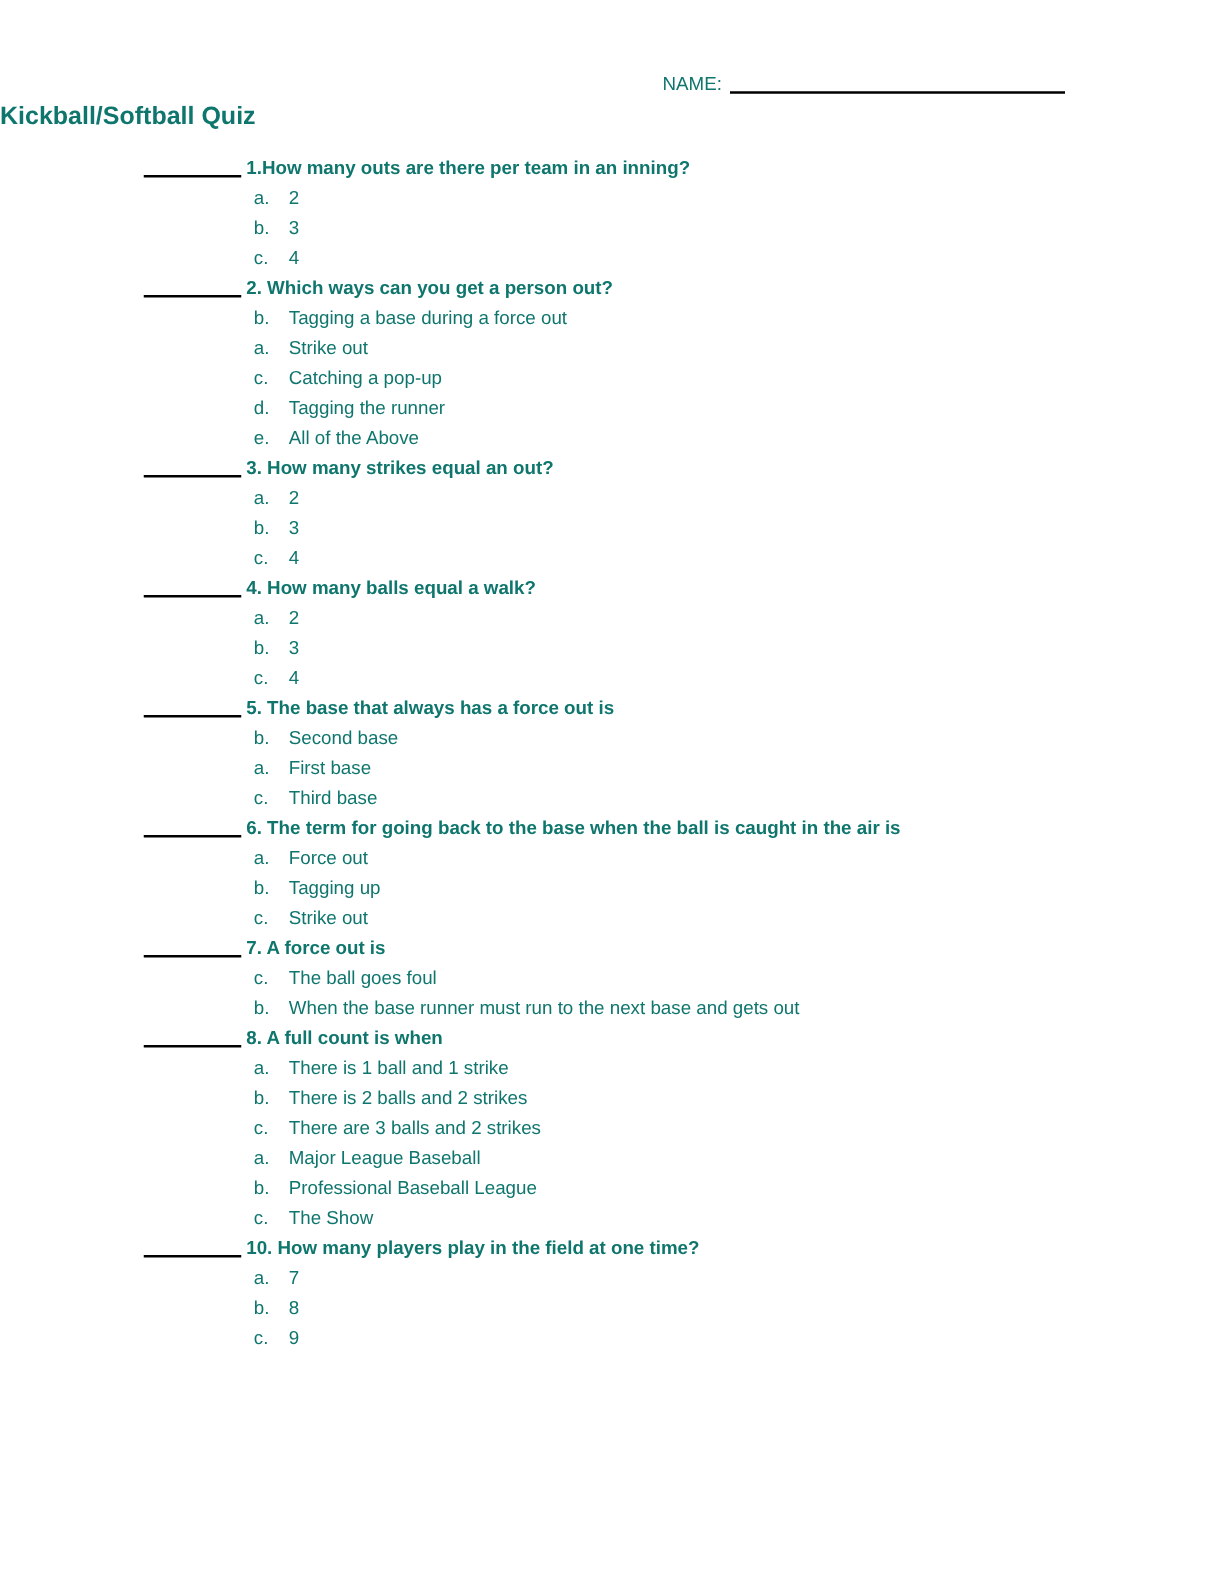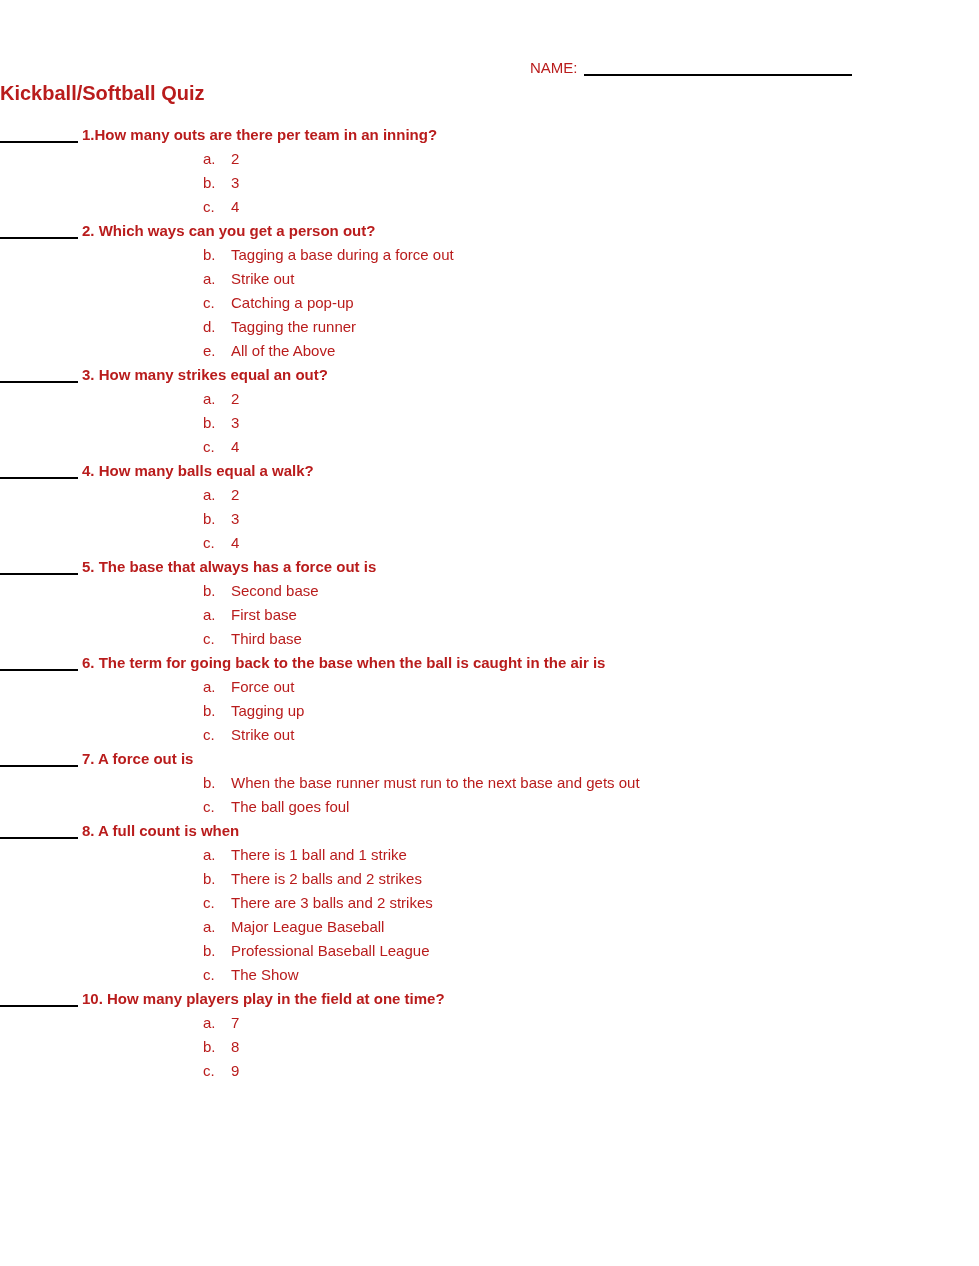--- a/index.html
+++ b/index.html
@@ -5,21 +5,21 @@
   html, body {
     margin: 0;
     padding: 0;
     background: #ffffff;
   }
   .page {
     position: relative;
     width: 979px;
     height: 1266px;
     background: #ffffff;
-    color: #b91c1c;
+    color: #0f766e;
     font-family: "Liberation Sans", "DejaVu Sans", sans-serif;
     overflow: hidden;
   }
   
   .name-row {
     position: absolute;
     top: 58px;
     left: 530px;
     font-size: 15px;
     line-height: 20px;
@@ -50,20 +50,21 @@
     left: 0;
     width: 100%;
   }
   .q-row {
     height: 24px;
     line-height: 24px;
     font-size: 15px;
     white-space: nowrap;
   }
   .question-row {
+    padding-left: 115px;
   }
   .answer-blank {
     display: inline-block;
     width: 78px;
     border-bottom: 2px solid #000000;
     vertical-align: -3px;
     margin-right: 4px;
   }
   .question-label {
     font-weight: bold;
@@ -108,22 +109,22 @@
       <div class="q-row opt-row"><span class="opt-letter">c.</span><span class="opt-text">4</span></div>
       <div class="q-row question-row"><span class="answer-blank"></span><span class="question-label">5. The base that always has a force out is</span></div>
       <div class="q-row opt-row"><span class="opt-letter">b.</span><span class="opt-text">Second base</span></div>
       <div class="q-row opt-row"><span class="opt-letter">a.</span><span class="opt-text">First base</span></div>
       <div class="q-row opt-row"><span class="opt-letter">c.</span><span class="opt-text">Third base</span></div>
       <div class="q-row question-row"><span class="answer-blank"></span><span class="question-label">6. The term for going back to the base when the ball is caught in the air is</span></div>
       <div class="q-row opt-row"><span class="opt-letter">a.</span><span class="opt-text">Force out</span></div>
       <div class="q-row opt-row"><span class="opt-letter">b.</span><span class="opt-text">Tagging up</span></div>
       <div class="q-row opt-row"><span class="opt-letter">c.</span><span class="opt-text">Strike out</span></div>
       <div class="q-row question-row"><span class="answer-blank"></span><span class="question-label">7. A force out is</span></div>
+      <div class="q-row opt-row"><span class="opt-letter">c.</span><span class="opt-text">The ball goes foul</span></div>
       <div class="q-row opt-row"><span class="opt-letter">b.</span><span class="opt-text">When the base runner must run to the next base and gets out</span></div>
-      <div class="q-row opt-row"><span class="opt-letter">c.</span><span class="opt-text">The ball goes foul</span></div>
       <div class="q-row question-row"><span class="answer-blank"></span><span class="question-label">8. A full count is when</span></div>
       <div class="q-row opt-row"><span class="opt-letter">a.</span><span class="opt-text">There is 1 ball and 1 strike</span></div>
       <div class="q-row opt-row"><span class="opt-letter">b.</span><span class="opt-text">There is 2 balls and 2 strikes</span></div>
       <div class="q-row opt-row"><span class="opt-letter">c.</span><span class="opt-text">There are 3 balls and 2 strikes</span></div>
       <div class="q-row opt-row"><span class="opt-letter">a.</span><span class="opt-text">Major League Baseball</span></div>
       <div class="q-row opt-row"><span class="opt-letter">b.</span><span class="opt-text">Professional Baseball League</span></div>
       <div class="q-row opt-row"><span class="opt-letter">c.</span><span class="opt-text">The Show</span></div>
       <div class="q-row question-row"><span class="answer-blank"></span><span class="question-label">10. How many players play in the field at one time?</span></div>
       <div class="q-row opt-row"><span class="opt-letter">a.</span><span class="opt-text">7</span></div>
       <div class="q-row opt-row"><span class="opt-letter">b.</span><span class="opt-text">8</span></div>

